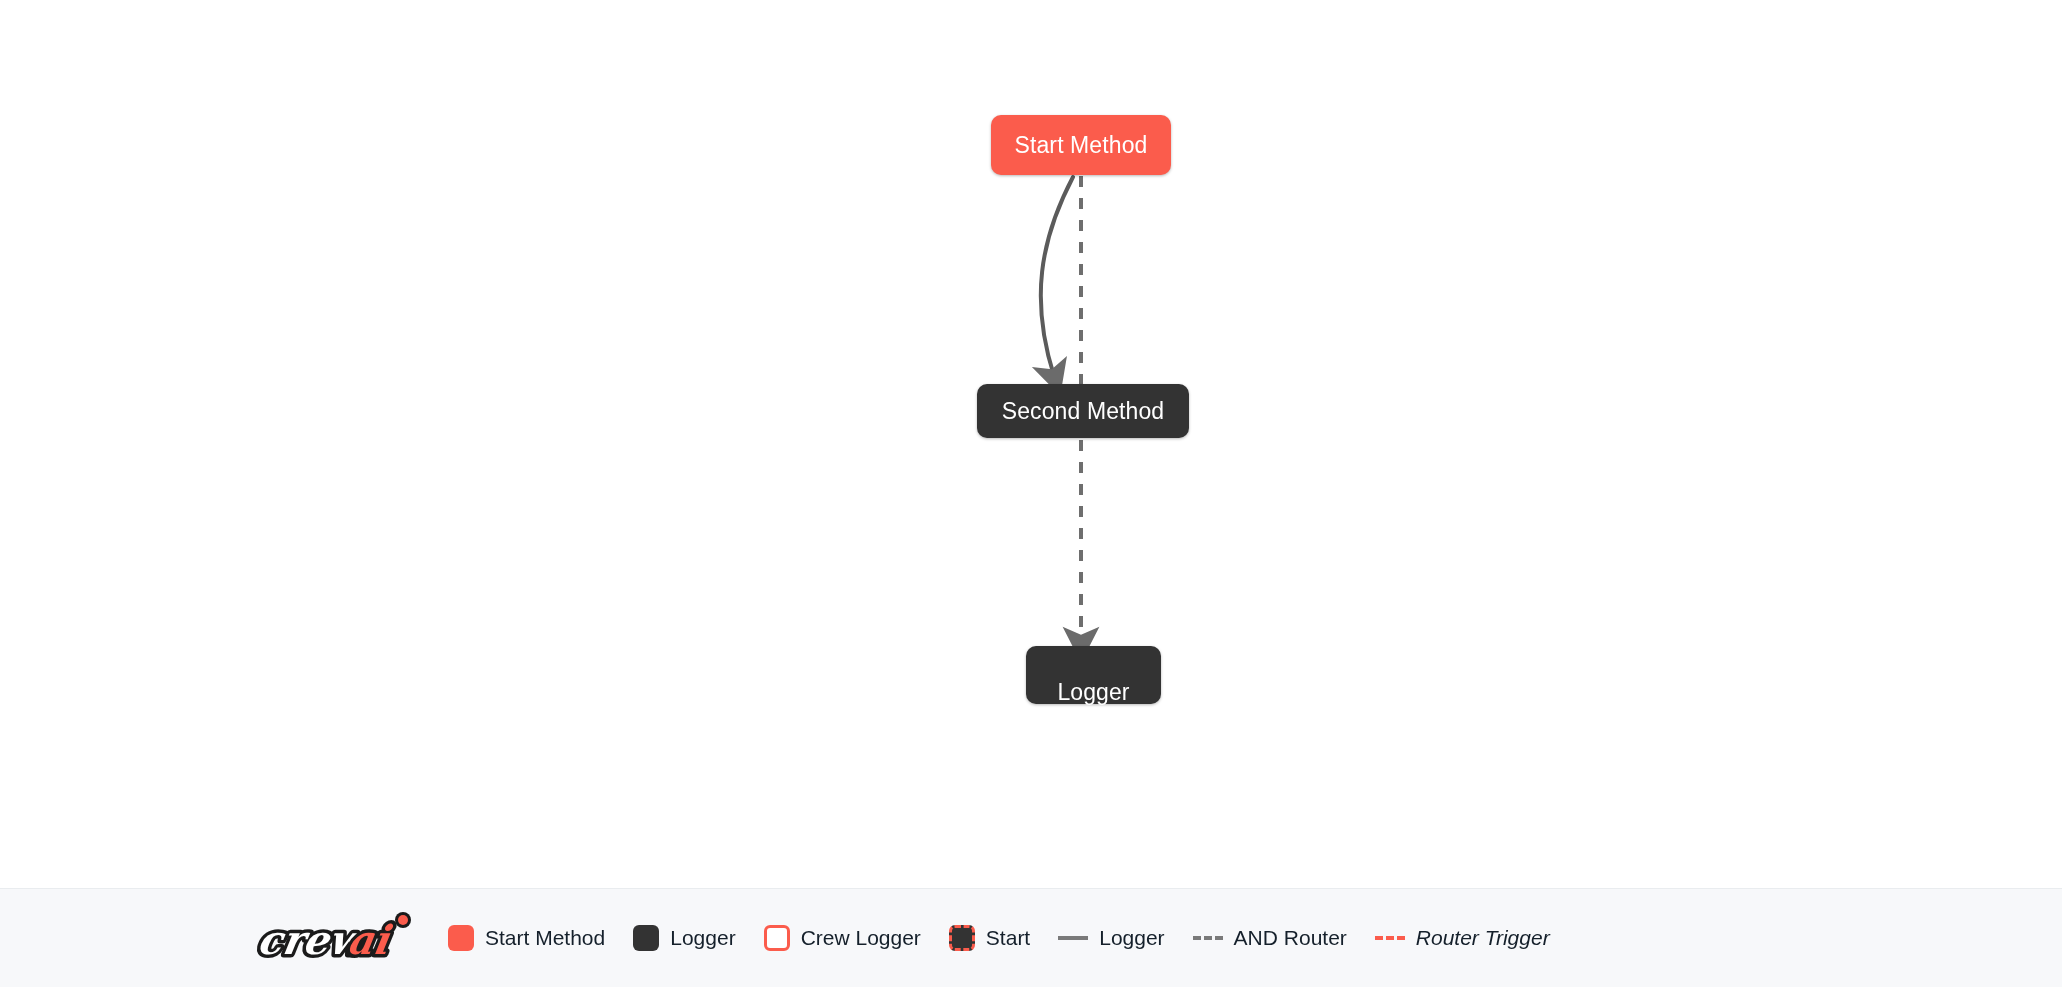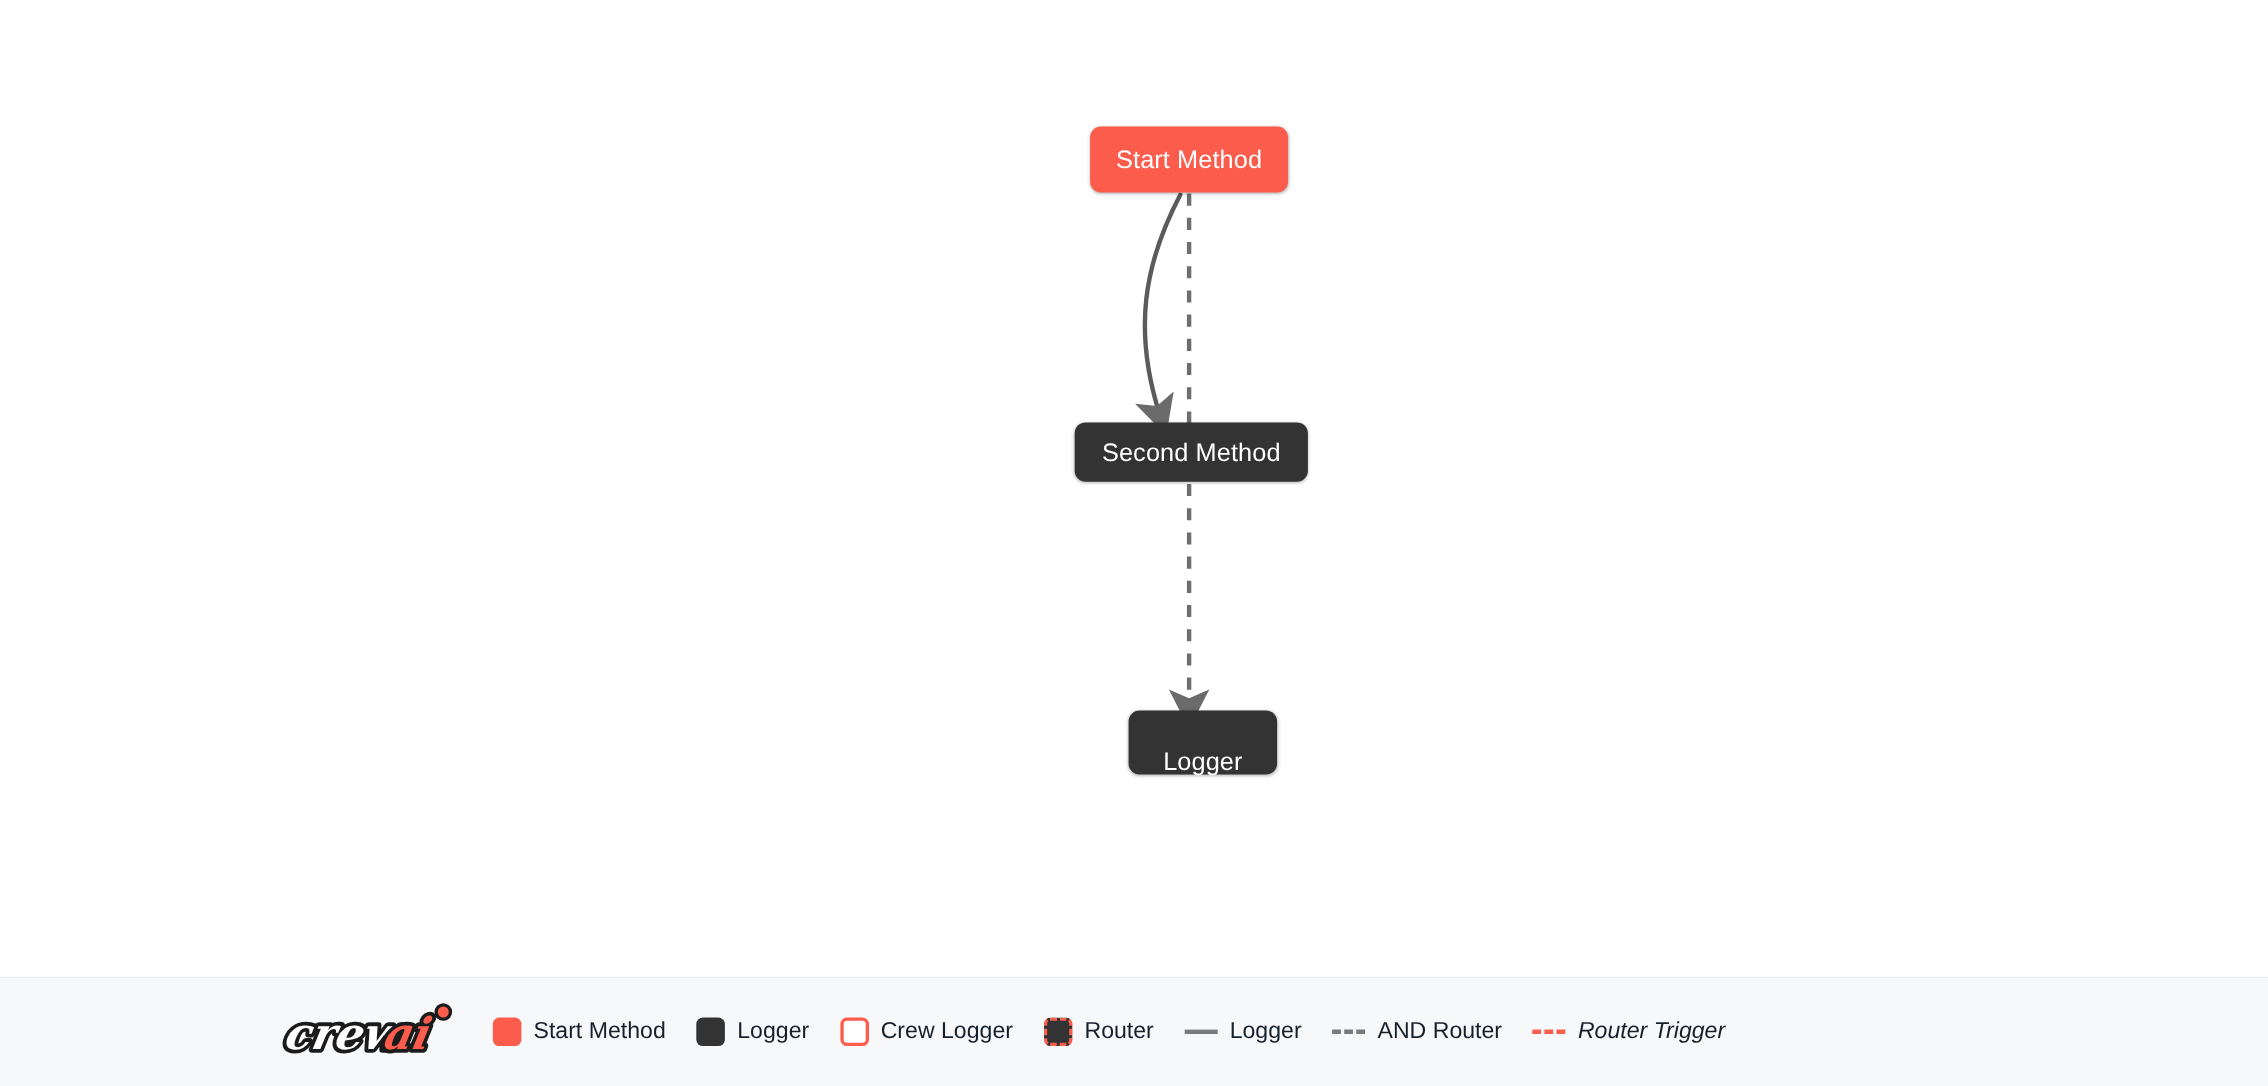--- a/index.html
+++ b/index.html
@@ -188,21 +188,21 @@
         <span class="legend-label">Logger</span>
       </div>
 
       <div class="legend-item">
         <span class="swatch outline-crew"></span>
         <span class="legend-label">Crew Logger</span>
       </div>
 
       <div class="legend-item">
         <span class="swatch router"></span>
-        <span class="legend-label">Router</span>
+        <span class="legend-label">Start</span>
       </div>
 
       <div class="legend-item">
         <span class="line-swatch solid-gray"></span>
         <span class="legend-label">Logger</span>
       </div>
 
       <div class="legend-item">
         <span class="line-swatch dashed-gray"></span>
         <span class="legend-label">AND Router</span>

